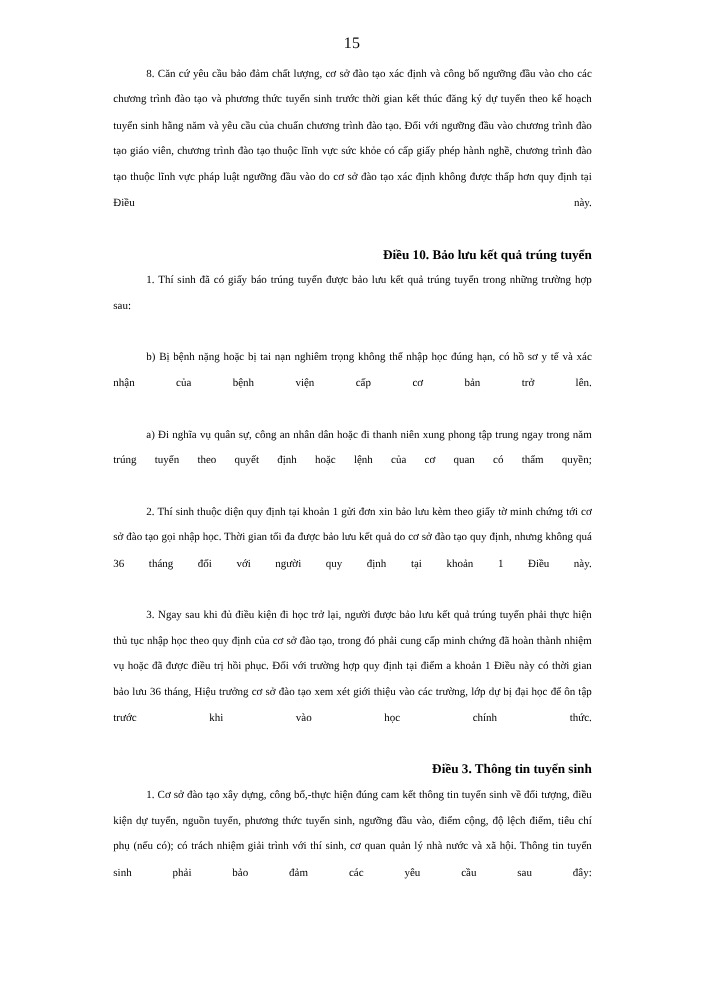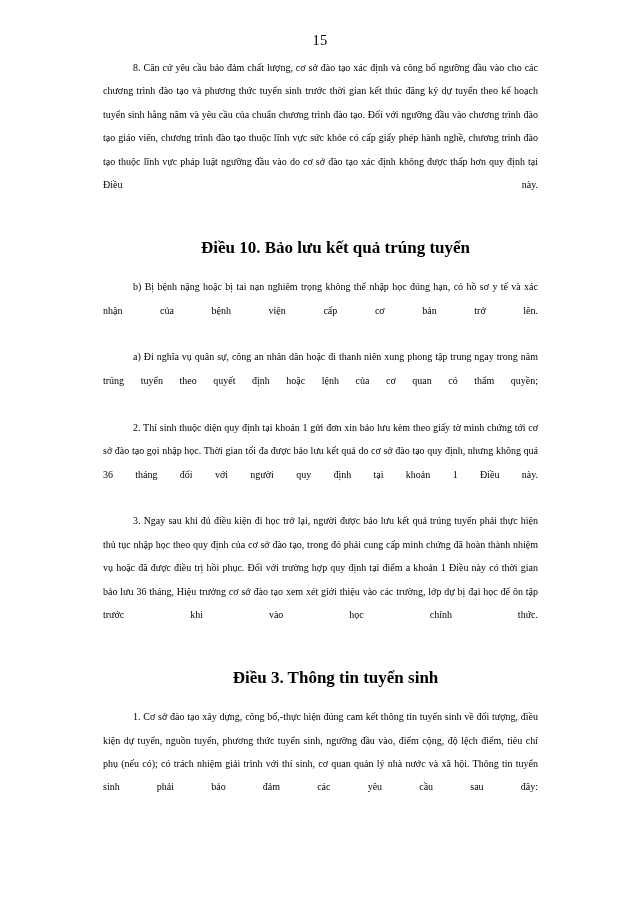--- a/index.html
+++ b/index.html
@@ -44,25 +44,25 @@
     padding: 0;
     font-size: 10px;
     line-height: 23.4px;
     text-align: justify;
     text-justify: inter-word;
     text-indent: 30px;
     word-spacing: 0.1px;
     hyphens: none;
   }
   p.heading {
-    margin: 16px;
+    margin: 0;
     padding: 0;
-    font-size: 17px;
+    font-size: 12px;
     line-height: 23.4px;
-    text-align: center;
+    text-align: right;
     text-indent: 30px;
     font-weight: bold;
   }
   
   p.para::after {
     content: "";
     display: inline-block;
     width: 100%;
   }
 </style>
@@ -72,20 +72,21 @@
 <div class="page">
 
   <div class="page-number">15</div>
 
   <div class="content">
 
     <p class="para">8. Căn cứ yêu cầu bảo đảm chất lượng, cơ sở đào tạo xác định và công bố ngưỡng đầu vào cho các chương trình đào tạo và phương thức tuyển sinh trước thời gian kết thúc đăng ký dự tuyển theo kế hoạch tuyển sinh hằng năm và yêu cầu của chuẩn chương trình đào tạo. Đối với ngưỡng đầu vào chương trình đào tạo giáo viên, chương trình đào tạo thuộc lĩnh vực sức khỏe có cấp giấy phép hành nghề, chương trình đào tạo thuộc lĩnh vực pháp luật ngưỡng đầu vào do cơ sở đào tạo xác định không được thấp hơn quy định tại Điều này.</p>
 
     <p class="heading">Điều 10. Bảo lưu kết quả trúng tuyển</p>
 
+    <p class="para">1. Thí sinh đã có giấy báo trúng tuyển được bảo lưu kết quả trúng tuyển trong những trường hợp sau:</p>
 
     <p class="para">b) Bị bệnh nặng hoặc bị tai nạn nghiêm trọng không thể nhập học đúng hạn, có hồ sơ y tế và xác nhận của bệnh viện cấp cơ bản trở lên.</p>
 
     <p class="para">a) Đi nghĩa vụ quân sự, công an nhân dân hoặc đi thanh niên xung phong tập trung ngay trong năm trúng tuyển theo quyết định hoặc lệnh của cơ quan có thẩm quyền;</p>
 
     <p class="para">2. Thí sinh thuộc diện quy định tại khoản 1 gửi đơn xin bảo lưu kèm theo giấy tờ minh chứng tới cơ sở đào tạo gọi nhập học. Thời gian tối đa được bảo lưu kết quả do cơ sở đào tạo quy định, nhưng không quá 36 tháng đối với người quy định tại khoản 1 Điều này.</p>
 
     <p class="para">3. Ngay sau khi đủ điều kiện đi học trở lại, người được bảo lưu kết quả trúng tuyển phải thực hiện thủ tục nhập học theo quy định của cơ sở đào tạo, trong đó phải cung cấp minh chứng đã hoàn thành nhiệm vụ hoặc đã được điều trị hồi phục. Đối với trường hợp quy định tại điểm a khoản 1 Điều này có thời gian bảo lưu 36 tháng, Hiệu trưởng cơ sở đào tạo xem xét giới thiệu vào các trường, lớp dự bị đại học để ôn tập trước khi vào học chính thức.</p>
 
     <p class="heading">Điều 3. Thông tin tuyển sinh</p>

